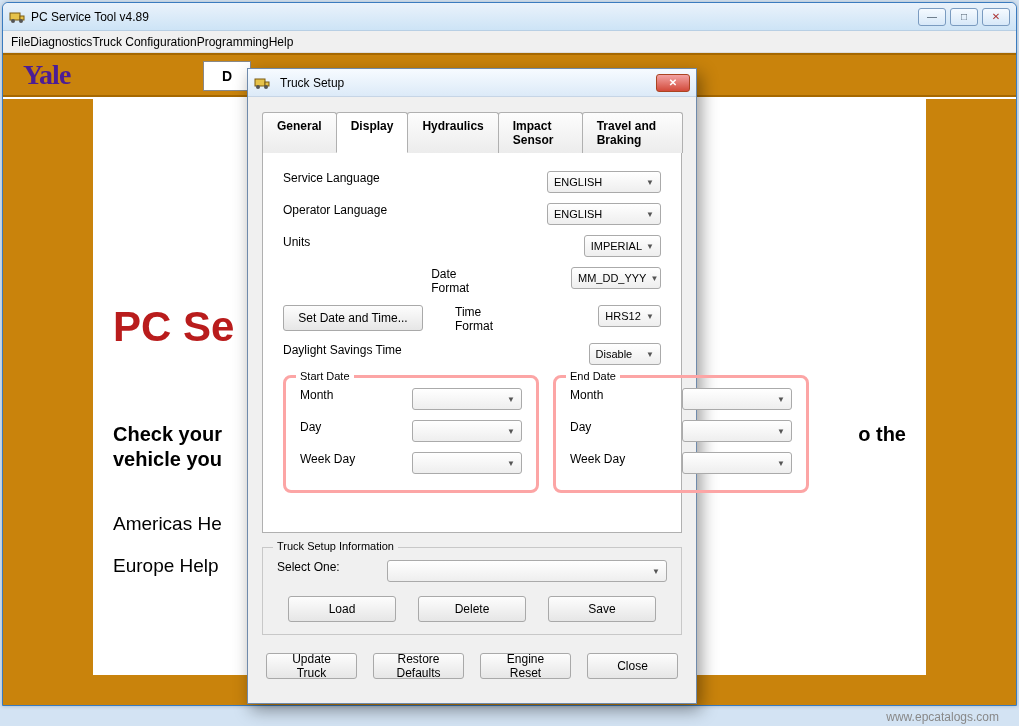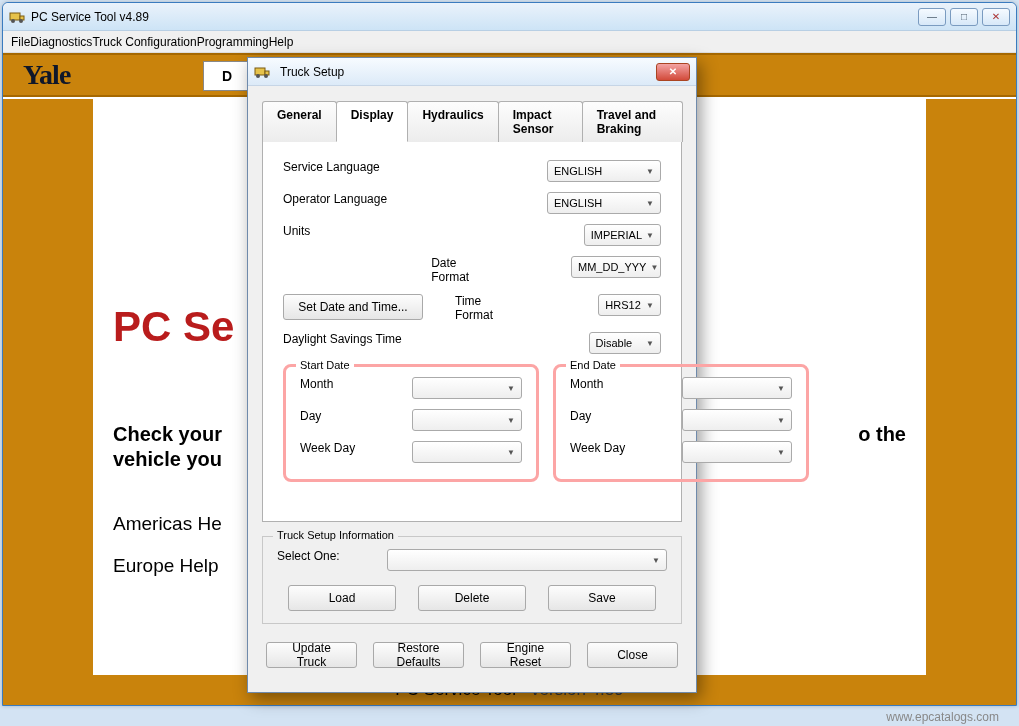--- a/index.html
+++ b/index.html
@@ -14,40 +14,40 @@
 .titlebar-btns { display: flex; gap: 4px; }
 .tbtn { width: 28px; height: 18px; border: 1px solid #7a9bc0; border-radius: 3px; background: linear-gradient(#f5faff,#d7e8f8); display: flex; align-items: center; justify-content: center; font-size: 10px; color: #4a5a6a; cursor: pointer; }
 .tbtn.close { color: #a33; }
 
 
 .menubar { height: 22px; background: #f0f0f0; display: flex; align-items: center; padding: 0 8px; gap: 0; font-size: 12px; border-bottom: 1px solid #ddd; }
 .menubar span { cursor: pointer; }
 
 
 .orange-band { height: 44px; background: #c9830c; border-top: 2px solid #a66800; border-bottom: 2px solid #a66800; display: flex; align-items: center; padding: 0 20px; position: relative; }
-.logo { font-family: Georgia, serif; font-weight: 900; font-size: 28px; color: #0f172a; letter-spacing: -1px; }
+.logo { font-family: Georgia, serif; font-weight: 900; font-size: 28px; color: #4c1d95; letter-spacing: -1px; }
 .band-box { position: absolute; left: 200px; top: 6px; width: 48px; height: 30px; background: #fff; border: 1px solid #888; display: flex; align-items: center; justify-content: center; font-size: 14px; font-weight: bold; }
 
 
 .content-area { position: absolute; top: 96px; left: 0; right: 0; bottom: 0; background: #c9830c; padding: 0 90px; }
 .content-inner { background: #fff; width: 100%; height: 100%; padding: 0; }
 .intro-area { position: absolute; top: 120px; left: 100px; right: 100px; }
 .content-heading { font-size: 42px; font-weight: bold; font-family: Arial, sans-serif; color: #b91c1c; }
 .content-para { font-size: 20px; font-weight: bold; margin-top: 40px; font-family: Arial, sans-serif; }
 .content-link { font-size: 19px; color: #000; margin-top: 30px; font-weight: normal; font-family: Arial, sans-serif; }
 
 
 .footer-band { position: absolute; bottom: 0; left: 0; right: 0; height: 30px; background: #c9830c; display: flex; align-items: center; justify-content: center; }
 .footer-text { font-size: 17px; }
 .footer-version { color: #3a3a3a; }
 
 .watermark { position: absolute; bottom: 2px; right: 20px; font-size: 12px; color: #888; }
 
 
-.dialog { position: absolute; top: 57px; left: 247px; width: 450px; height: 636px; background: #f0f0f0; border: 1px solid #6f8aab; box-shadow: 4px 6px 16px rgba(0,0,0,0.4); }
+.dialog { position: absolute; top: 68px; left: 247px; width: 450px; height: 636px; background: #f0f0f0; border: 1px solid #6f8aab; box-shadow: 4px 6px 16px rgba(0,0,0,0.4); }
 .dlg-title { height: 28px; background: linear-gradient(#f7fbff,#dceaf8); display: flex; align-items: center; padding: 0 6px; border-bottom: 1px solid #c6d5e6; }
 .dlg-title-text { font-size: 12px; flex: 1; margin-left: 4px; }
 .dlg-close { width: 34px; height: 18px; background: linear-gradient(#f3a3a3,#d24a3a); border: 1px solid #a42; border-radius: 3px; display: flex; align-items: center; justify-content: center; color: #fff; font-size: 10px; font-weight: bold; cursor: pointer; }
 
 .dlg-body { padding: 14px; }
 
 
 .tab-strip { display: flex; border-bottom: 1px solid #b0b0b0; }
 .tab { padding: 6px 14px; font-size: 12px; font-weight: bold; background: linear-gradient(#fdfdfd,#ececec); border: 1px solid #b0b0b0; border-bottom: none; margin-right: -1px; cursor: pointer; position: relative; top: 1px; border-radius: 3px 3px 0 0; }
 .tab.active { background: #fff; z-index: 2; top: 1px; padding-bottom: 7px; border-bottom: 1px solid #fff; }

